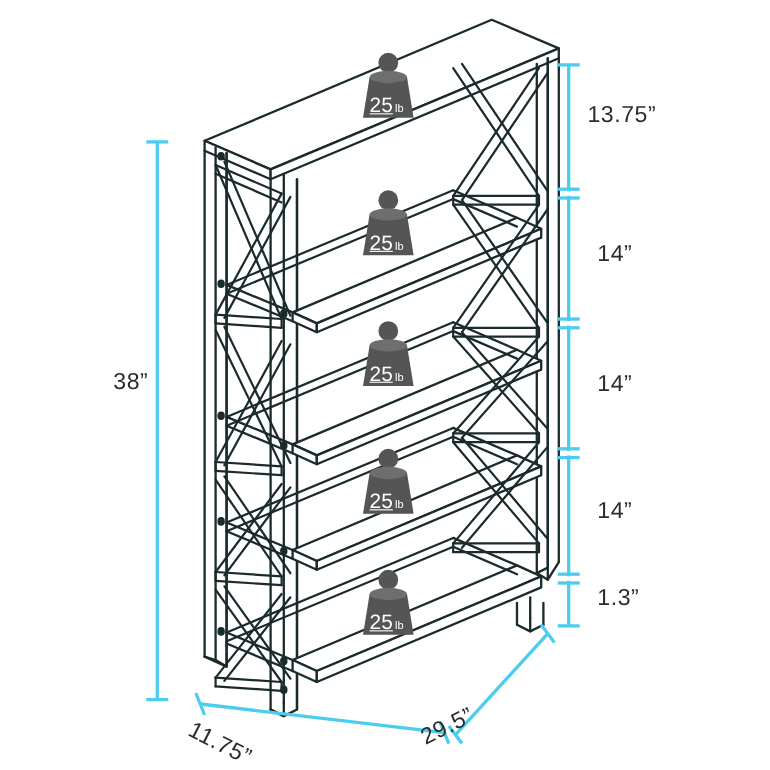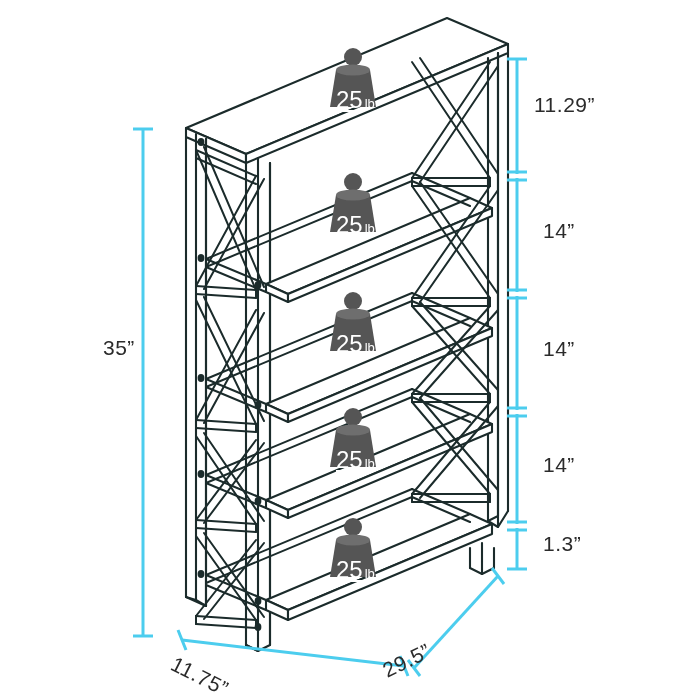--- a/index.html
+++ b/index.html
@@ -23,22 +23,22 @@
   }
   .dimlabel.rot-depth{transform:rotate(27deg);transform-origin:left top;}
   .dimlabel.rot-width{transform:rotate(-26deg);transform-origin:left top;}
   .wlabel{
     position:absolute;
     color:#ffffff;
     white-space:nowrap;
     user-select:none;
     font-family:"Liberation Sans", sans-serif;
   }
-  .wnum{font-size:24px;letter-spacing:0px;text-decoration:underline;}
-  .wunit{font-size:13px;margin-left:2px;}
+  .wnum{font-size:19px;letter-spacing:0px;text-decoration:underline;}
+  .wunit{font-size:10px;margin-left:2px;}
 </style>
 </head>
 <body>
 
 <div id="stage">
 
   <svg id="diagram" viewBox="0 0 700 700">
     <defs>
       <g id="xbrace-left">
         
@@ -303,23 +303,23 @@
       </g>
 
       <g transform="translate(330,518)">
         <ellipse cx="23" cy="9" rx="9" ry="9" fill="#555555"></ellipse>
         <path d="M 6 22 L 40 22 L 46 59 L 0 59 Z" fill="#555555"></path>
         <ellipse cx="23" cy="22" rx="17" ry="5.6" fill="#6e6e6e"></ellipse>
       </g>
     </g>
   </svg>
 
-  <div class="dimlabel" style="left:103px;top:336px;">35”</div>
-
-  <div class="dimlabel" style="left:534px;top:93px;">11.29”</div>
+  <div class="dimlabel" style="left:103px;top:336px;">38”</div>
+
+  <div class="dimlabel" style="left:534px;top:93px;">13.75”</div>
 
   <div class="dimlabel" style="left:543px;top:219px;">14”</div>
 
   <div class="dimlabel" style="left:543px;top:337px;">14”</div>
 
   <div class="dimlabel" style="left:543px;top:453px;">14”</div>
 
   <div class="dimlabel" style="left:543px;top:532px;">1.3”</div>
 
   <div class="dimlabel rot-depth" style="left:178px;top:652px;">11.75”</div>

